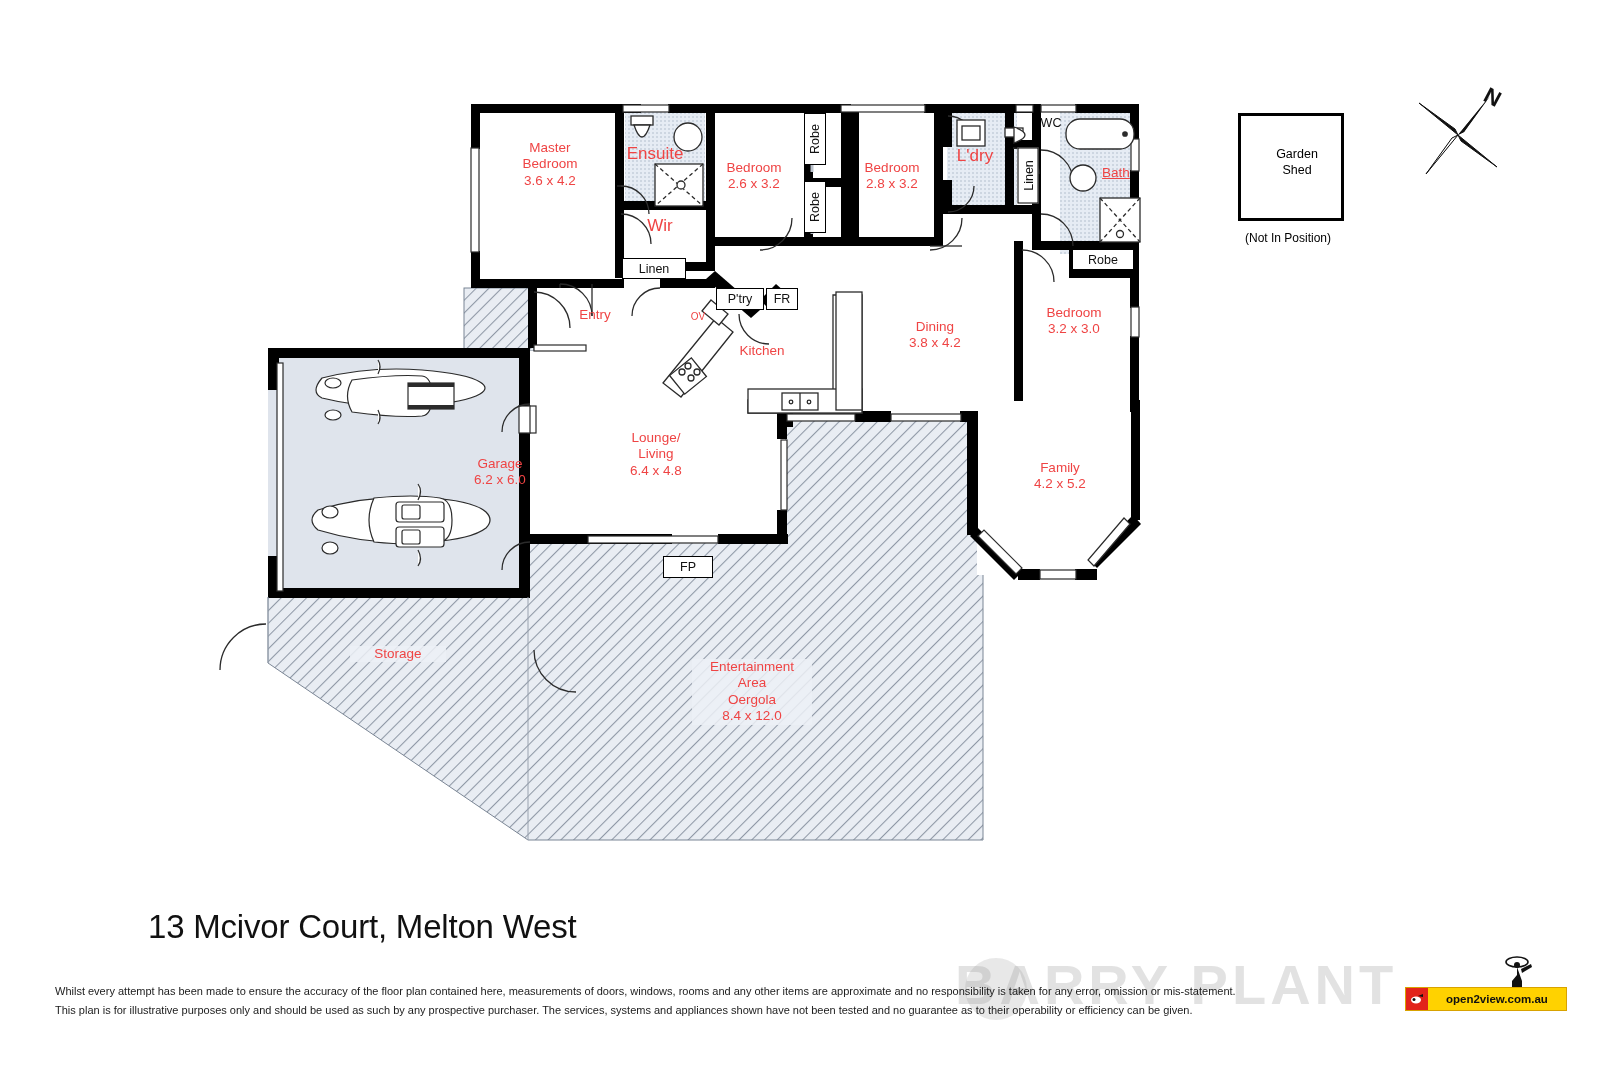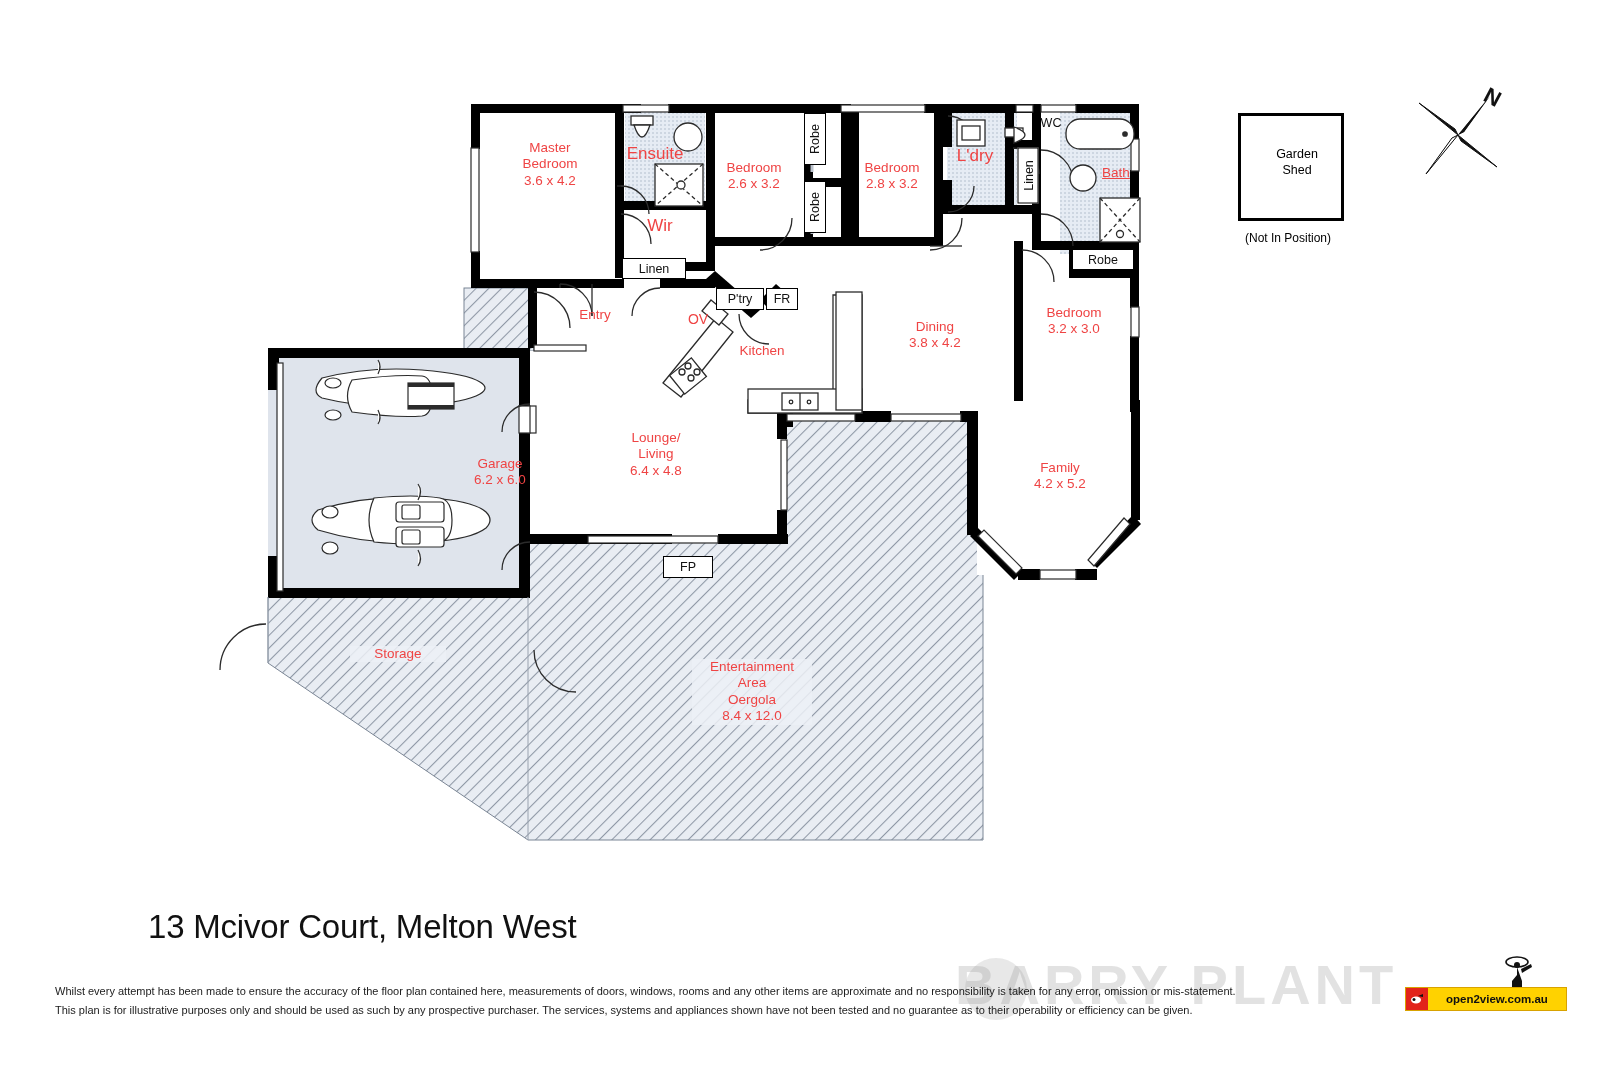--- a/index.html
+++ b/index.html
@@ -7,21 +7,21 @@
        font-family:"Liberation Sans","DejaVu Sans",sans-serif;color:#000;}
 
   #plan{position:absolute;left:0;top:0;width:1600px;height:1085px;}
 
   
   .lbl{position:absolute;text-align:center;line-height:1.22;
        font-family:"Liberation Sans","DejaVu Sans",sans-serif;
        color:#ef4444;white-space:pre;pointer-events:none;}
   .lbl.r{font-size:13.5px;}
   .lbl.s{font-size:17px;}
-  .lbl.xs{font-size:14px;}
+  .lbl.xs{font-size:10px;}
   .vert{transform:rotate(-90deg);transform-origin:center center;}
 
   
   .box{position:absolute;background:#fff;border:1.6px solid #000;
        display:flex;align-items:center;justify-content:center;
        font-size:12.5px;color:#111;box-sizing:border-box;}
 
   
   #title{position:absolute;left:148px;top:908px;font-size:33px;
          font-weight:400;letter-spacing:-0.2px;color:#111;}

